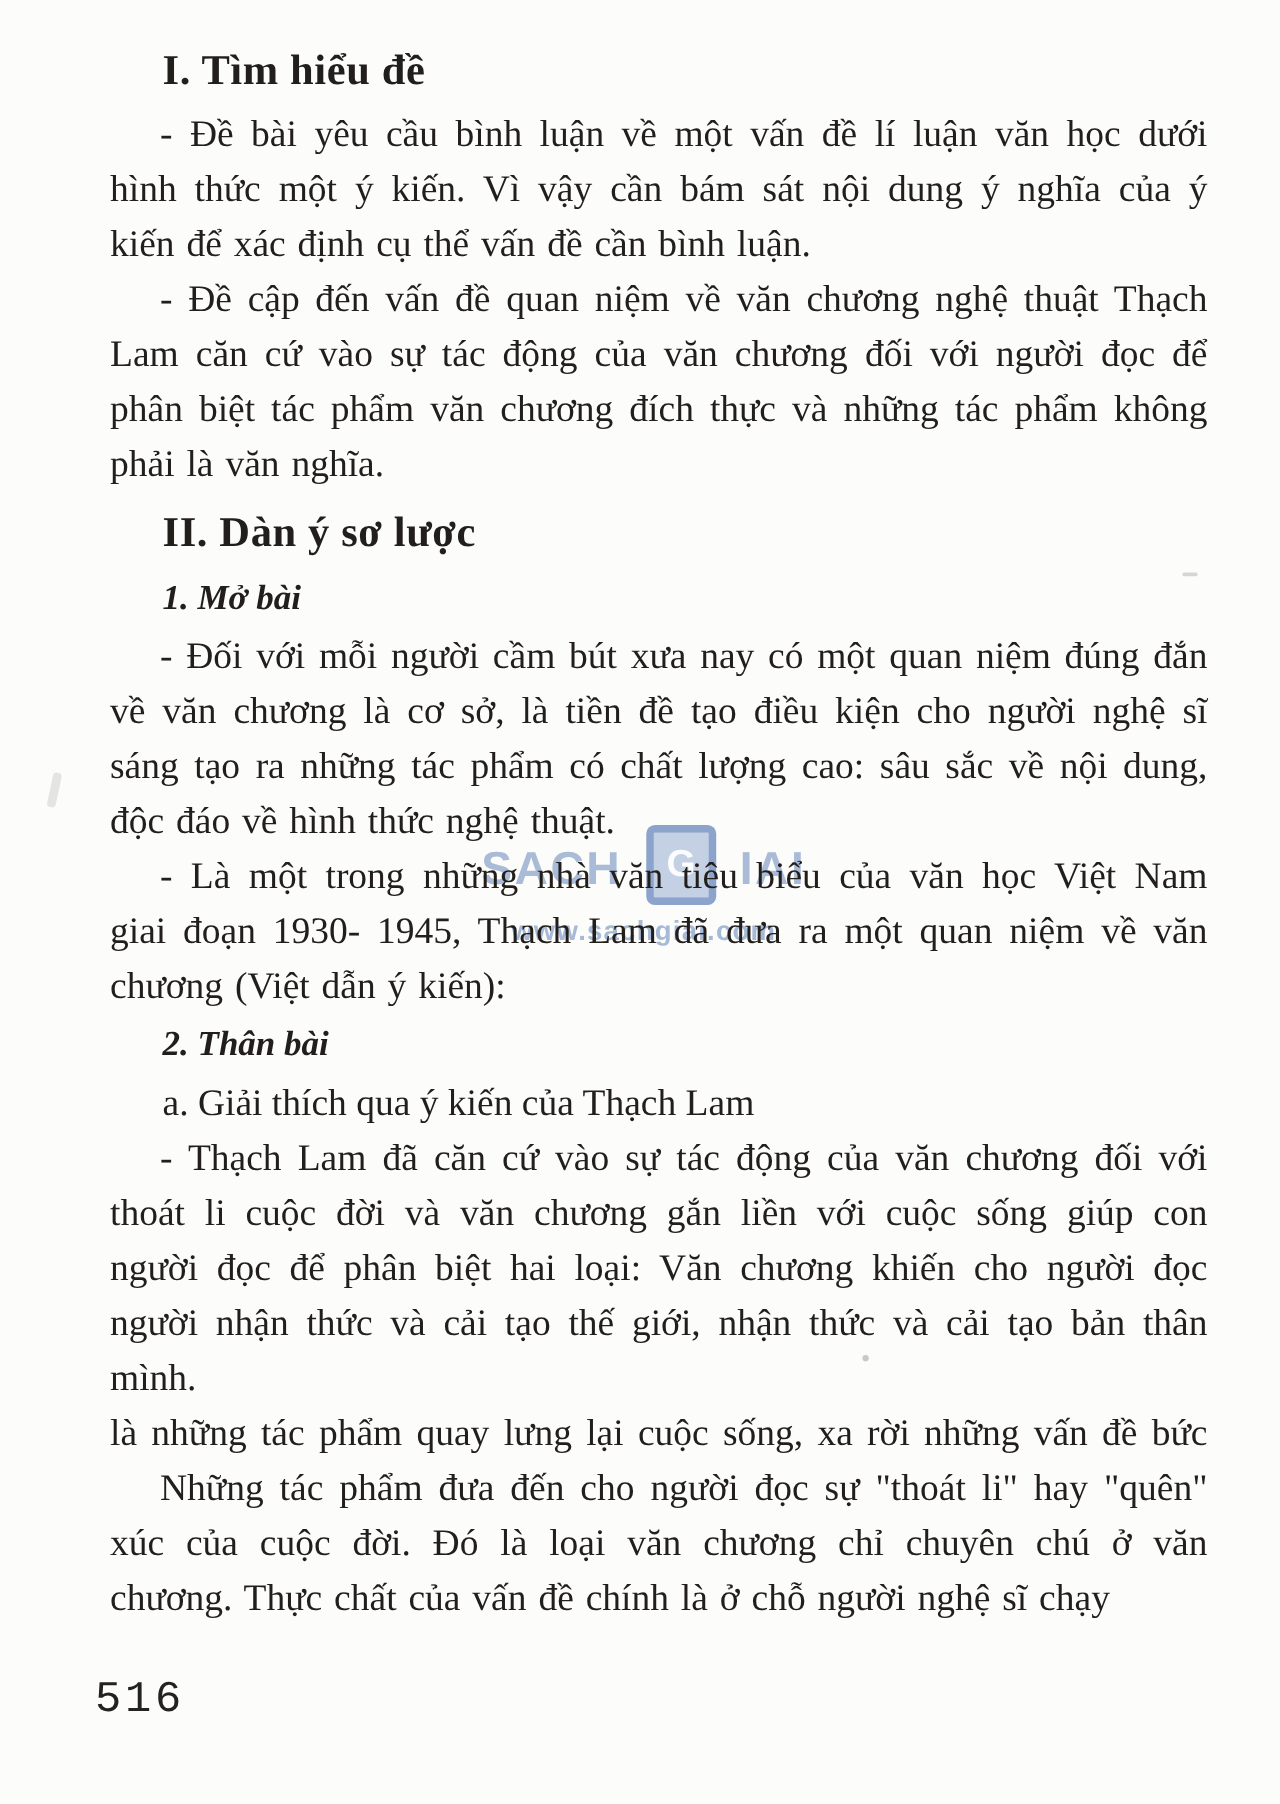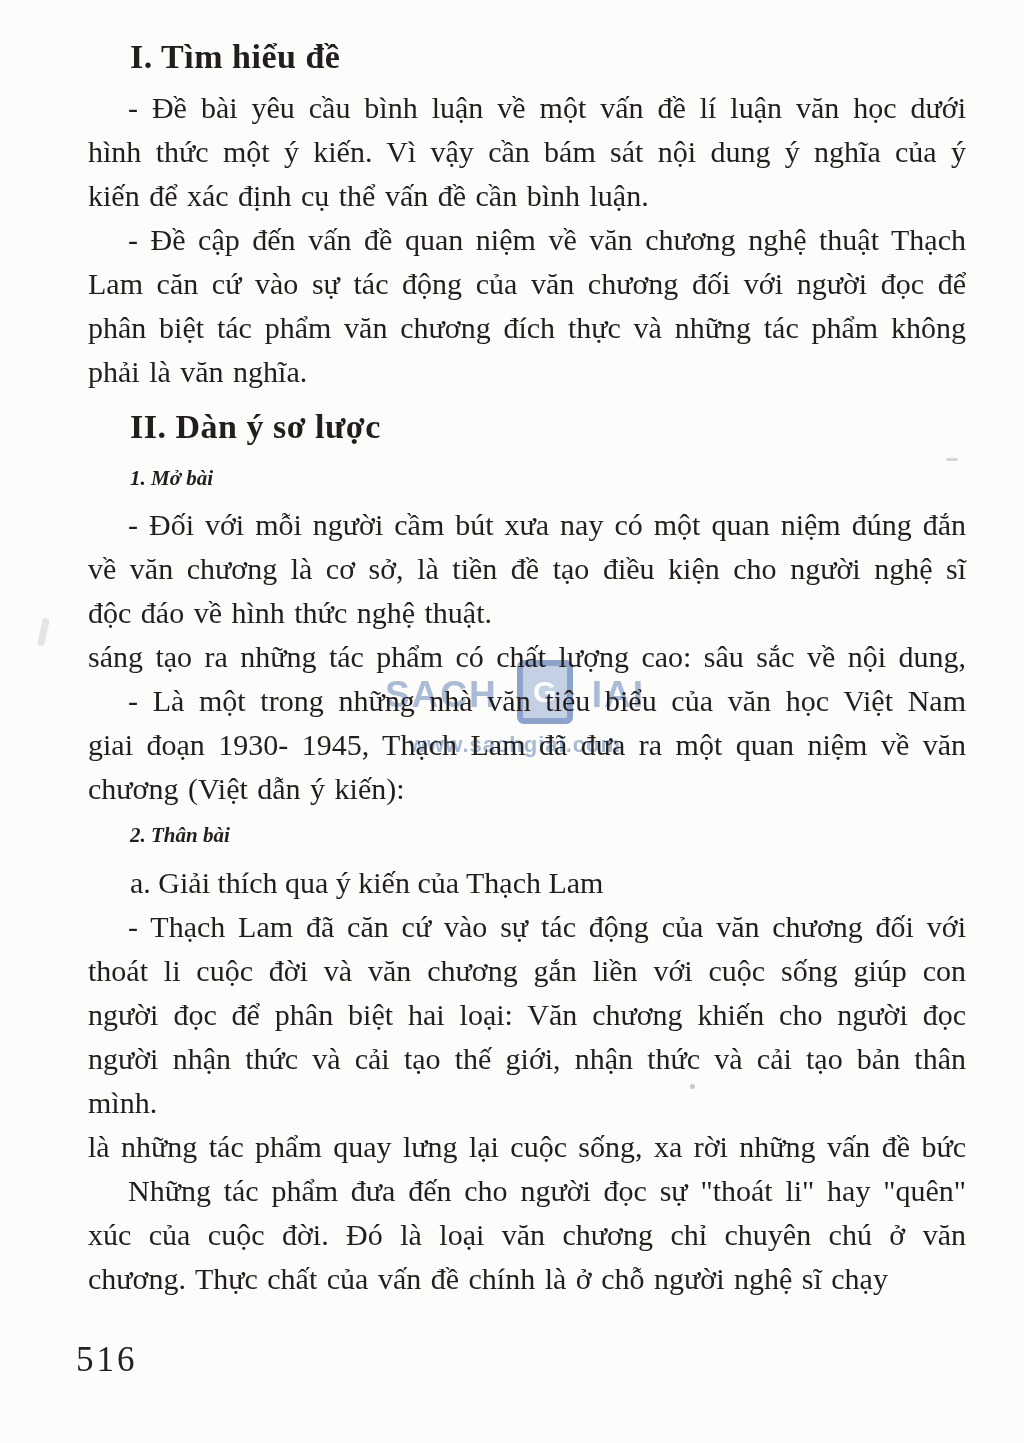--- a/index.html
+++ b/index.html
@@ -24,21 +24,21 @@
   }
   .h-main {
     font-size: 34px;
     font-weight: bold;
     line-height: 46px;
     padding-left: 42px;
     margin: 10px 0 6px 0;
     letter-spacing: 0.5px;
   }
   .sub {
-    font-size: 21px;
+    font-size: 28px;
     font-weight: bold;
     font-style: italic;
     line-height: 45px;
     padding-left: 42px;
     margin: 2px 0;
   }
   .plainline {
     font-size: 30px;
     line-height: 45px;
     padding-left: 42px;
@@ -100,20 +100,21 @@
     text-align: right;
   }
   
   .pagenum {
     position: absolute;
     left: 76px; top: 1340px;
     z-index: 2;
     font-size: 35px;
     letter-spacing: 3px;
     color: #242220;
+    font-family: Liberation Mono, monospace;
   }
   
   .speck { position: absolute; z-index: 0; }
   .speck.s1 { left: 40px; top: 618px; width: 7px; height: 28px; background: rgba(120,120,120,0.18); transform: rotate(12deg); border-radius: 3px; }
   .speck.s2 { left: 946px; top: 458px; width: 12px; height: 3px; background: rgba(100,100,100,0.25); border-radius: 2px; }
   .speck.s3 { left: 690px; top: 1084px; width: 5px; height: 5px; background: rgba(80,80,80,0.3); border-radius: 50%; }
 </style>
 </head>
 <body>
 
@@ -145,22 +146,22 @@
         <div class="line first">- Đề cập đến vấn đề quan niệm về văn chương nghệ thuật Thạch</div>
         <div class="line">Lam căn cứ vào sự tác động của văn chương đối với người đọc để</div>
         <div class="line">phân biệt tác phẩm văn chương đích thực và những tác phẩm không</div>
         <div class="line last">phải là văn nghĩa.</div>
       </div>
       <div class="h-main">II. Dàn ý sơ lược</div>
       <div class="sub">1. Mở bài</div>
       <div class="para">
         <div class="line first">- Đối với mỗi người cầm bút xưa nay có một quan niệm đúng đắn</div>
         <div class="line">về văn chương là cơ sở, là tiền đề tạo điều kiện cho người nghệ sĩ</div>
+        <div class="line">sáng tạo ra những tác phẩm có chất lượng cao: sâu sắc về nội dung,</div>
         <div class="line last">độc đáo về hình thức nghệ thuật.</div>
-        <div class="line">sáng tạo ra những tác phẩm có chất lượng cao: sâu sắc về nội dung,</div>
       </div>
       <div class="para">
         <div class="line first">- Là một trong những nhà văn tiêu biểu của văn học Việt Nam</div>
         <div class="line">giai đoạn 1930- 1945, Thạch Lam đã đưa ra một quan niệm về văn</div>
         <div class="line last">chương (Việt dẫn ý kiến):</div>
       </div>
       <div class="sub">2. Thân bài</div>
       <div class="plainline">a. Giải thích qua ý kiến của Thạch Lam</div>
       <div class="para">
         <div class="line first">- Thạch Lam đã căn cứ vào sự tác động của văn chương đối với</div>

